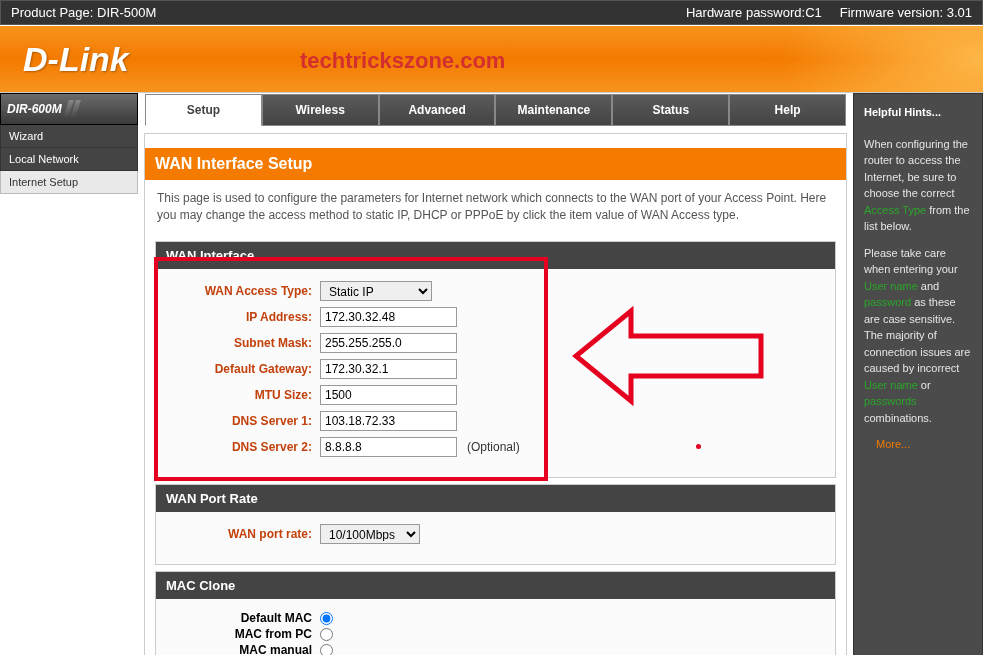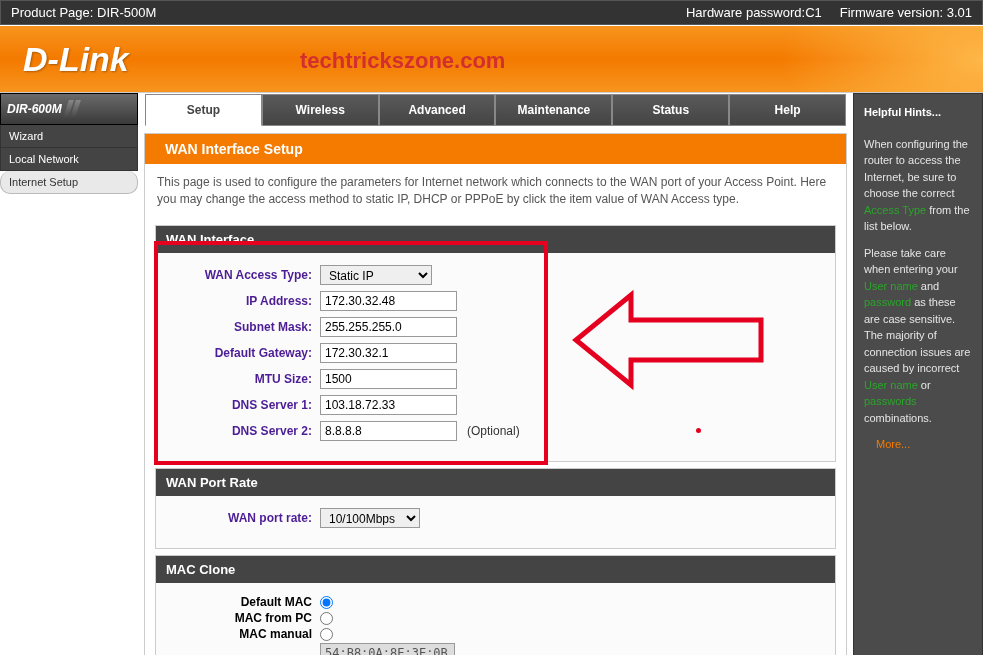--- a/index.html
+++ b/index.html
@@ -14,39 +14,39 @@
 .header-band .wave { position: absolute; right: 0; top: 0; height: 100%; width: 480px; background: radial-gradient(ellipse 60% 200% at 100% 50%, rgba(255,190,80,0.9), transparent 70%); }
 
 .layout { display: flex; width: 100%; }
 
 .sidebar-left { width: 138px; background: #fff; border-right: 0; }
 .sidebar-left .model { background: linear-gradient(#6a6a6a,#3a3a3a); color: #fff; font-style: italic; font-weight: bold; padding: 6px 6px; border: 1px solid #000; display: flex; align-items: center; gap: 4px; }
 .sidebar-left .model .slashes { display: flex; gap: 2px; }
 .sidebar-left .model .sl { width: 5px; height: 18px; background: linear-gradient(#888,#444); transform: skewX(-18deg); }
 .sidebar-left .nav-item { padding: 5px 8px; font-size: 11px; border: 1px solid #bbb; border-top: none; cursor: pointer; }
 .sidebar-left .nav-item.dark { background: #444; color: #fff; border-color: #333; }
-.sidebar-left .nav-item.light { background: #e9e9e9; color: #333; border-radius: 10px; }
+.sidebar-left .nav-item.light { background: #e9e9e9; color: #333; }
 
 .main-col { flex: 1; padding: 0 6px; }
 
 .tabs { display: flex; border: 1px solid #fff; }
 .tab { flex: 1; text-align: center; padding: 8px 0; font-size: 12px; font-weight: bold; cursor: pointer; border: 1px solid #888; }
 .tab.inactive { background: linear-gradient(#5a5a5a,#444); color: #fff; }
 .tab.active { background: #fff; color: #444; border-bottom: 1px solid #fff; }
 
 .content-panel { border: 1px solid #ccc; margin-top: 6px; padding: 0; }
-.section-title-orange { background: #f47a00; color: #fff; font-weight: bold; padding: 7px 20px; font-size: 14px; }
+.section-title-orange { background: #f47a00; color: #fff; font-weight: bold; padding: 7px 10px; font-size: 16px; margin-top: 14px; }
 .desc { padding: 10px 12px; color: #555; line-height: 1.45; }
 
 .sub-section { border: 1px solid #ccc; margin: 6px 10px 0 10px; position: relative; }
 .sub-section .hdr { background: #444; color: #fff; font-weight: bold; padding: 6px 10px; font-size: 13px; }
 .sub-section .body { background: #fbfbfb; padding: 12px 16px 14px; position: relative; }
 
 .form-row { display: flex; align-items: center; margin-bottom: 6px; }
-.form-row label { width: 140px; text-align: right; margin-right: 8px; font-weight: bold; font-size: 12px; color: #4c1d95; }
+.form-row label { width: 140px; text-align: right; margin-right: 8px; font-weight: bold; font-size: 12px; color: #c2410c; }
 .form-row select, .form-row input[type=text] { border: 1px solid #999; padding: 2px 4px; font-size: 12px; height: 20px; }
 .form-row select { width: 112px; }
 .form-row input[type=text] { width: 137px; }
 .form-row .opt { margin-left: 10px; color: #333; font-size: 12px; }
 
 .redbox { position: absolute; border: 4px solid #e6001f; pointer-events: none; }
 
 .arrow-svg { position: absolute; pointer-events: none; }
 
 .radio-row { display: flex; align-items: center; margin-bottom: 2px; }

